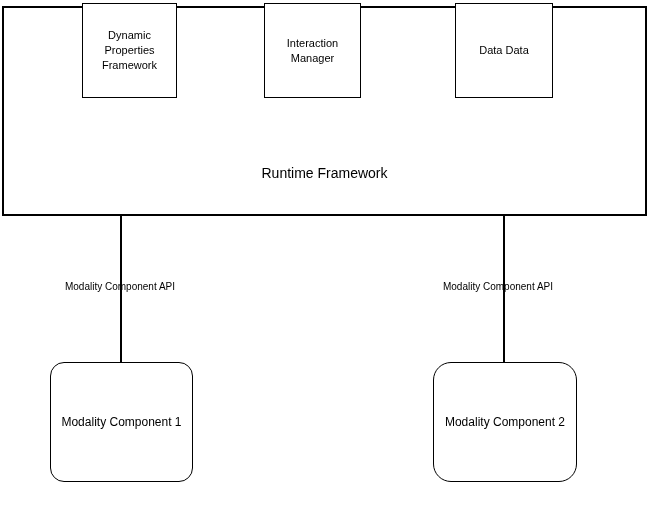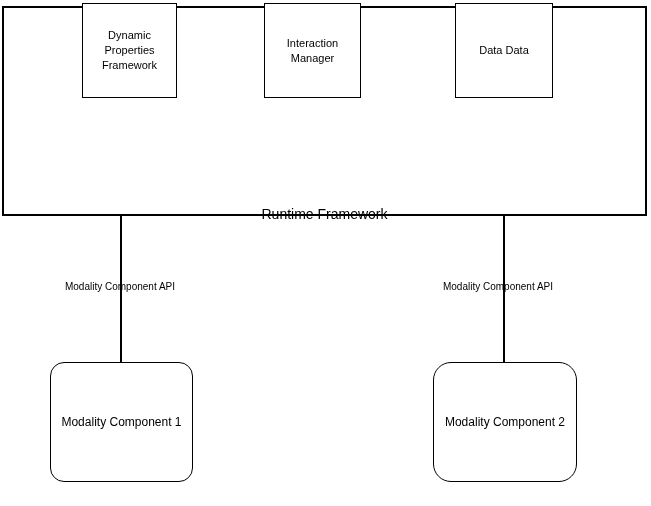--- a/index.html
+++ b/index.html
@@ -25,21 +25,20 @@
     background: #ffffff;
     z-index: 1;
   }
   .runtime-label {
     left: 2px; top: 165px;
     width: 645px;
     text-align: center;
     font-size: 14px;
     line-height: 17px;
     z-index: 2;
-    margin-top: 41px;
   }
 
   
   .top-box {
     top: 3px; height: 95px;
     border: 1px solid #000000;
     background: #ffffff;
     z-index: 4;
     display: flex;
     align-items: center;

